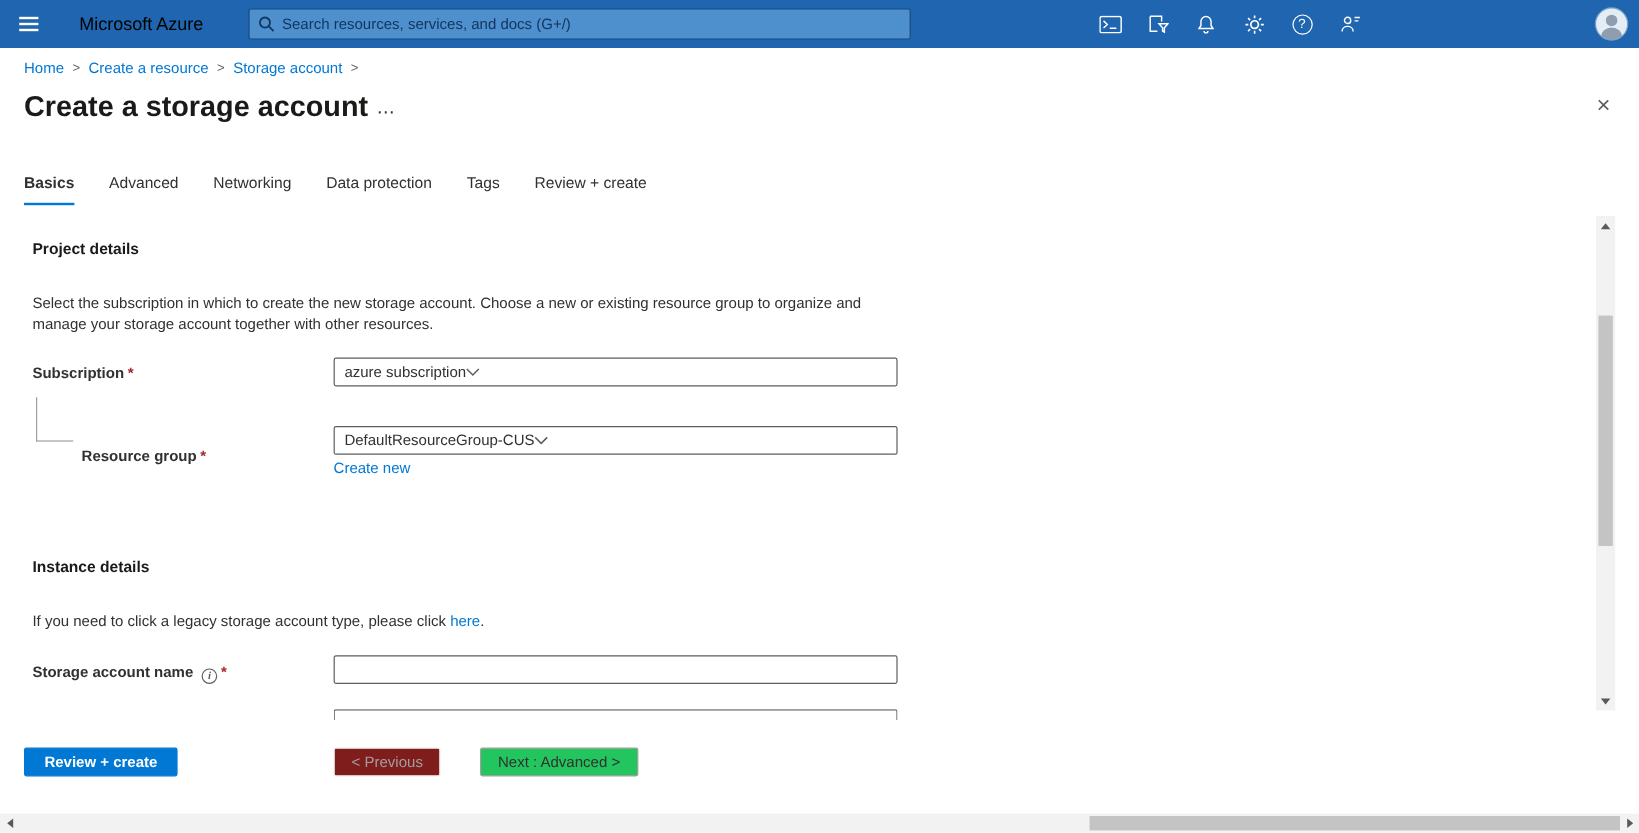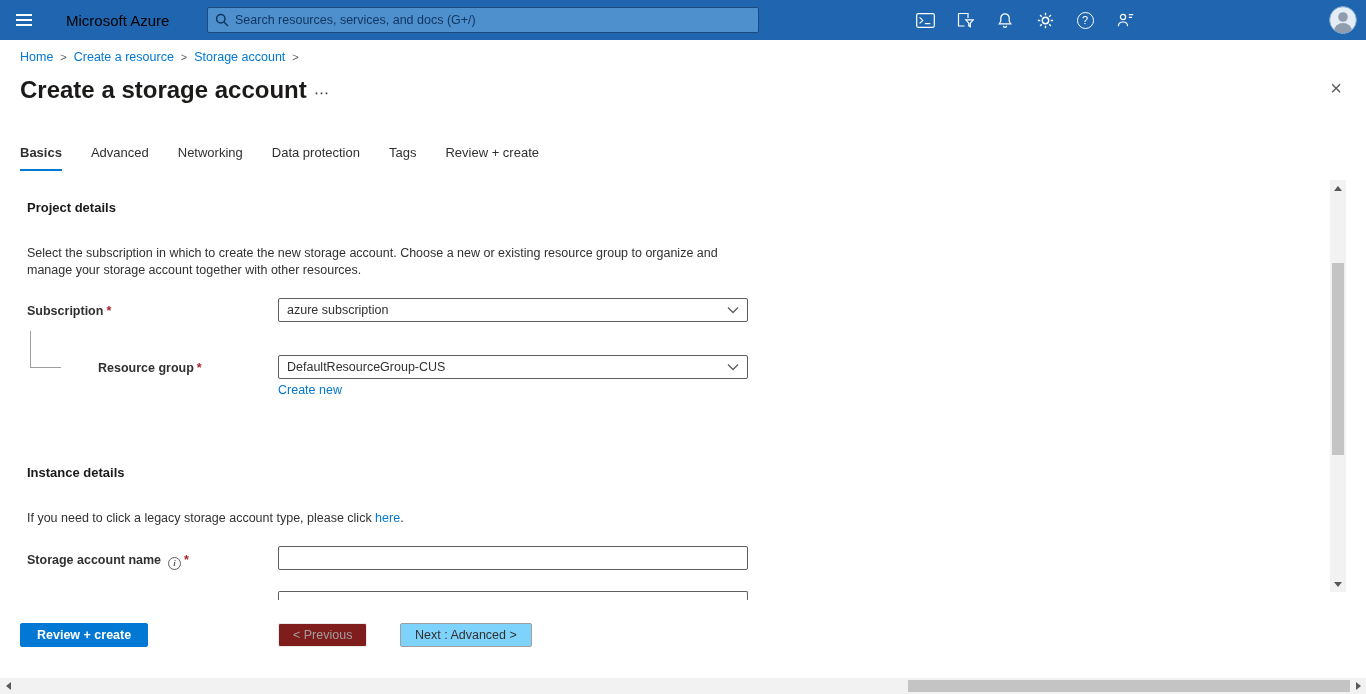--- a/index.html
+++ b/index.html
@@ -45,42 +45,42 @@
   .tab { padding: 0 0 9px 0; cursor: pointer; color: #323130; border-bottom: 2px solid transparent; }
   .tab.active { font-weight: bold; border-bottom-color: #0078d4; }
 
   
   .section-heading { position: absolute; font-size: 13px; font-weight: bold; color: #1b1a19; }
   .body-text { position: absolute; font-size: 12.5px; line-height: 17px; color: #323130; }
   .field-label { position: absolute; font-size: 12.5px; color: #323130; font-weight: bold; }
   .req { color: #a4262c; margin-left: 3px; }
   .link { color: #0078d4; text-decoration: none; cursor: pointer; }
   .dropdown { position: absolute; width: 470px; height: 24px; border: 1px solid #605e5c; border-radius: 2px;
-    background: #fff; display: flex; align-items: center; justify-content: space-between;
+    background: #fff; display: flex; align-items: center; justify-content: flex-start;
     padding: 0 8px; font-size: 12.5px; color: #323130; cursor: pointer; }
   .textinput { position: absolute; width: 470px; height: 24px; border: 1px solid #605e5c; border-radius: 2px;
     background: #fff; font-size: 12.5px; color: #323130; padding: 0 8px; outline: none; font-family: inherit; }
   .partial-input { position: absolute; left: 278px; top: 591px; width: 470px; height: 9px;
     border: 1px solid #605e5c; border-bottom: none; border-radius: 2px 2px 0 0; background: #fff; }
   .tree-connector { position: absolute; left: 30px; top: 331px; width: 31px; height: 37px;
     border-left: 1px solid #a19f9d; border-bottom: 1px solid #a19f9d; }
   .info-circle { display: inline-flex; width: 13px; height: 13px; border: 1px solid #605e5c; border-radius: 50%;
     align-items: center; justify-content: center; font-size: 9px; color: #605e5c;
     font-family: "Liberation Serif", serif; font-style: italic; margin-left: 7px; vertical-align: -2px; }
   .create-new { position: absolute; left: 278px; top: 383px; font-size: 12.5px; }
 
   
   .footer-bar { position: absolute; left: 0; top: 602px; width: 1366px; height: 76px; background: #fff; }
   .btn { border-radius: 2px; font-size: 12.5px; cursor: pointer; }
   .btn-primary { position: absolute; left: 20px; top: 21px; height: 24px; padding: 0 16px;
     background: #0078d4; border: 1px solid #0078d4; color: #fff; font-weight: bold; }
   .btn-disabled { position: absolute; left: 278px; top: 21px; height: 24px; padding: 0 14px;
     background: #7f1d1d; border: 1px solid #edebe9; color: #a19f9d; }
   .btn-secondary { position: absolute; left: 400px; top: 21px; height: 24px; padding: 0 14px;
-    background: #7dd3fc; border: 1px solid #a19f9d; color: #323130; }
+    background: #22c55e; border: 1px solid #a19f9d; color: #323130; }
 
   
   .vscroll { position: absolute; left: 1330px; top: 180px; width: 16px; height: 412px; background: #f2f2f2; }
   .vscroll .sbtn { position: absolute; left: 0; width: 16px; height: 16px; display: flex;
     align-items: center; justify-content: center; cursor: pointer; background: transparent; border: none; }
   .vscroll .up { top: 0; } .vscroll .down { bottom: 0; }
   .vthumb { position: absolute; left: 2px; top: 83px; width: 12px; height: 192px; background: #c4c4c4; cursor: pointer; }
   .hscroll { position: absolute; left: 0; top: 678px; width: 1366px; height: 16px; background: #f2f2f2; }
   .hscroll .sbtn { position: absolute; top: 0; width: 16px; height: 16px; display: flex;
     align-items: center; justify-content: center; cursor: pointer; background: transparent; border: none; }
@@ -216,21 +216,21 @@
     <span>azure subscription</span>
     <span style="display:flex;">
       <svg width="12" height="8" viewBox="0 0 12 8" fill="none" stroke="#605e5c" stroke-width="1.3">
           <path d="M1 1.5l5 5 5-5"></path>
         </svg>
     </span>
   </div>
 
   <div class="tree-connector"></div>
 
-  <label class="field-label" style="left:68px; top:361px;margin-left:30px;">
+  <label class="field-label" style="left:68px; top:373px;">
     <span>Resource group</span><span class="req">*</span>
   </label>
   <div class="dropdown" style="left:278px; top:355px;">
     <span>DefaultResourceGroup-CUS</span>
     <span style="display:flex;">
       <svg width="12" height="8" viewBox="0 0 12 8" fill="none" stroke="#605e5c" stroke-width="1.3">
           <path d="M1 1.5l5 5 5-5"></path>
         </svg>
     </span>
   </div>

